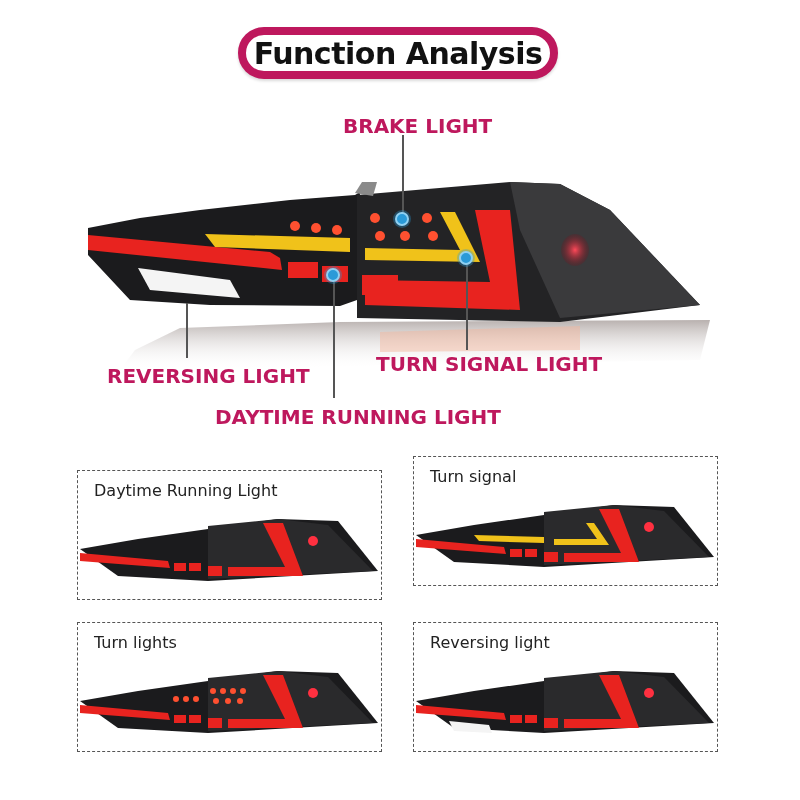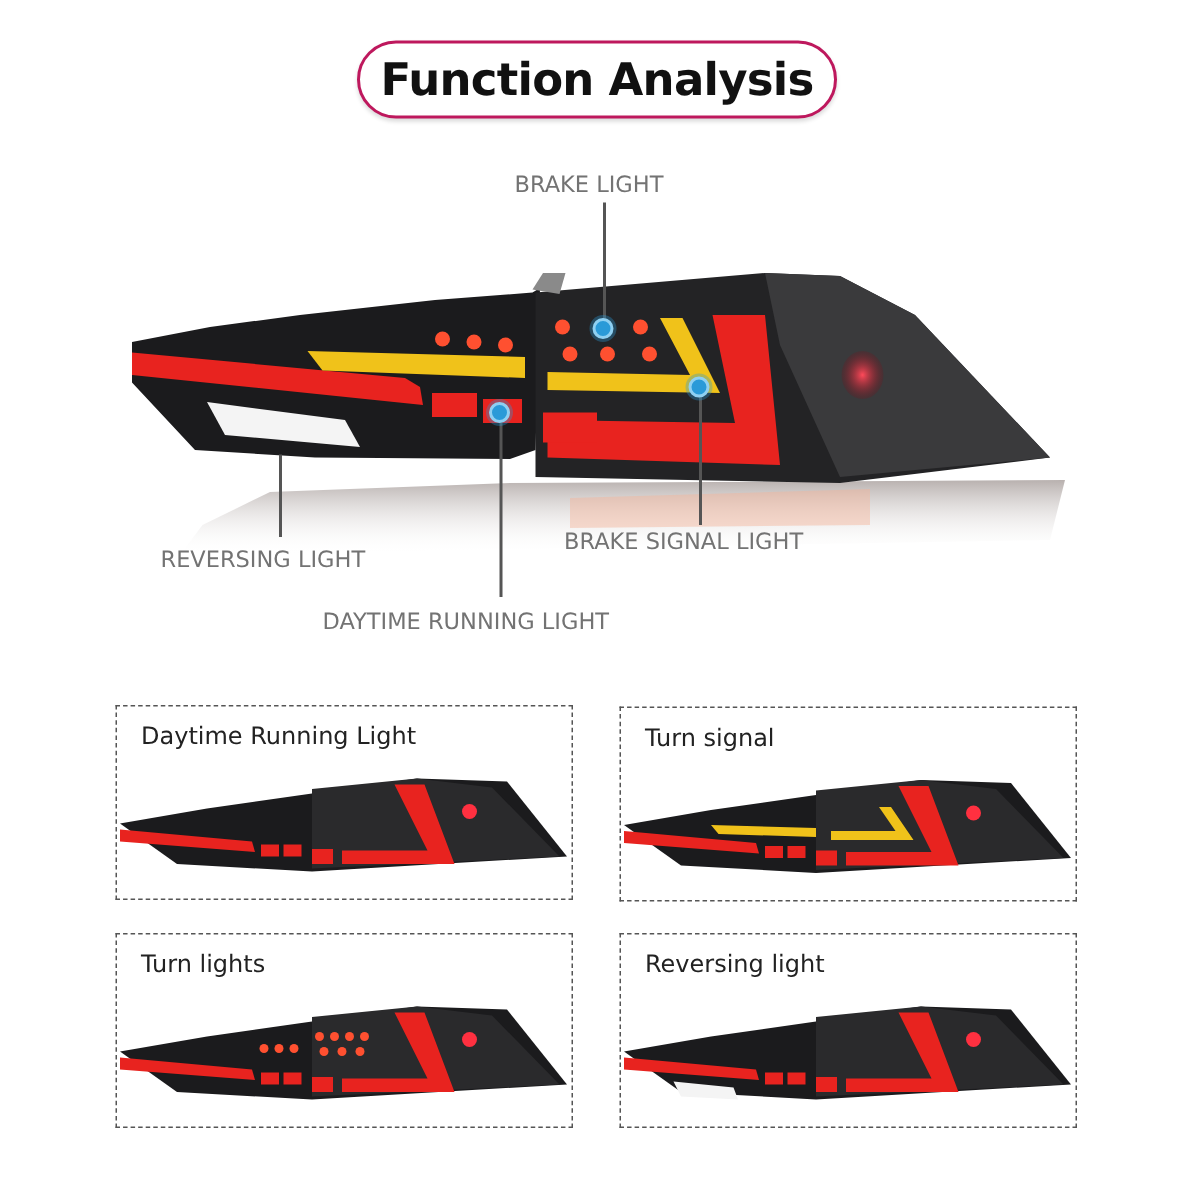--- a/index.html
+++ b/index.html
@@ -1,19 +1,19 @@
 <!DOCTYPE html>
 <html><head>
 <meta charset="utf-8">
 <style>
   html,body{margin:0;padding:0;background:#fff;}
   body{width:800px;height:800px;position:relative;overflow:hidden;font-family:"Liberation Sans",sans-serif;}
-  .title-pill{position:absolute;left:238px;top:27px;width:320px;height:52px;border:2px solid #be185d;border-radius:30px;box-sizing:border-box;display:flex;align-items:center;justify-content:center;background:#fff;box-shadow:0 2px 3px rgba(0,0,0,0.15);}
+  .title-pill{position:absolute;left:238px;top:27px;width:320px;height:52px;border:8px solid #be185d;border-radius:30px;box-sizing:border-box;display:flex;align-items:center;justify-content:center;background:#fff;box-shadow:0 2px 3px rgba(0,0,0,0.15);}
   .title-pill span{font-family:"DejaVu Sans",sans-serif;font-weight:bold;font-size:30px;color:#111;letter-spacing:-0.5px;}
-  .callout{position:absolute;font-family:"DejaVu Sans",sans-serif;font-weight:normal;font-size:15px;color:#737373;white-space:nowrap;}
+  .callout{position:absolute;font-family:"DejaVu Sans",sans-serif;font-weight:bold;font-size:20px;color:#be185d;white-space:nowrap;}
   .vline{position:absolute;width:1.5px;background:#555;}
   .dot{position:absolute;width:14px;height:14px;border-radius:50%;background:#2a9ad8;border:2px solid #8fd0f2;box-sizing:border-box;box-shadow:0 0 0 2px rgba(42,154,216,0.35);}
   .panel{position:absolute;border:1.5px dashed #555;box-sizing:border-box;background:#fff;}
   .panel-label{position:absolute;left:16px;top:10px;font-family:"DejaVu Sans",sans-serif;font-size:16px;color:#222;}
   svg{position:absolute;overflow:visible;}
 </style>
 </head>
 <body>
 
 <div class="title-pill">
@@ -73,39 +73,39 @@
 
 <div class="vline" style="left:466px;top:262px;height:88px;"></div>
 <div class="dot" style="left:459px;top:251px;"></div>
 
 <div class="vline" style="left:186px;top:303px;height:55px;"></div>
 
 <div class="vline" style="left:333px;top:280px;height:118px;"></div>
 <div class="dot" style="left:326px;top:268px;"></div>
 
 <div class="callout" style="left:343px;top:114px;">BRAKE LIGHT</div>
-<div class="callout" style="left:376px;top:352px;">BRAKE SIGNAL LIGHT</div>
+<div class="callout" style="left:376px;top:352px;">TURN SIGNAL LIGHT</div>
 <div class="callout" style="left:107px;top:364px;">REVERSING LIGHT</div>
 <div class="callout" style="left:215px;top:405px;">DAYTIME RUNNING LIGHT</div>
 
 <div class="panel" style="left:77px;top:470px;width:305px;height:130px;">
   <div class="panel-label">Daytime Running Light</div>
   <svg width="300" height="130" style="left:0;top:0;">
     <path d="M2 78 L60 68 L130 58 L200 48 L260 50 L300 100 L130 110 L40 105 Z" fill="#1b1b1d"></path>
     <path d="M130 55 L200 48 L250 54 L295 100 L130 108 Z" fill="#2a2a2c"></path>
     <path d="M2 82 L90 90 L92 97 L2 90 Z" fill="#e8231f"></path>
     <rect x="96" y="92" width="12" height="8" fill="#e8231f"></rect>
     <rect x="111" y="92" width="12" height="8" fill="#e8231f"></rect>
     <rect x="130" y="95" width="14" height="10" fill="#e8231f"></rect>
     <path d="M185 52 L205 52 L225 105 L150 105 L150 96 L207 96 Z" fill="#e8231f"></path>
     <circle cx="235" cy="70" r="5" fill="#ff3040"></circle>
   </svg>
 </div>
 
-<div class="panel" style="left:413px;top:471px;width:305px;height:130px;">
+<div class="panel" style="left:413px;top:456px;width:305px;height:130px;">
   <div class="panel-label">Turn signal</div>
   <svg width="300" height="130" style="left:0;top:0;">
     <path d="M2 78 L60 68 L130 58 L200 48 L260 50 L300 100 L130 110 L40 105 Z" fill="#1b1b1d"></path>
     <path d="M130 55 L200 48 L250 54 L295 100 L130 108 Z" fill="#2a2a2c"></path>
     <path d="M2 82 L90 90 L92 97 L2 90 Z" fill="#e8231f"></path>
     <rect x="96" y="92" width="12" height="8" fill="#e8231f"></rect>
     <rect x="111" y="92" width="12" height="8" fill="#e8231f"></rect>
     <path d="M60 78 L130 80 L130 86 L65 84 Z" fill="#f0c21a"></path>
     <path d="M172 66 L180 66 L195 88 L140 88 L140 82 L183 82 Z" fill="#f0c21a"></path>
     <rect x="130" y="95" width="14" height="10" fill="#e8231f"></rect>

